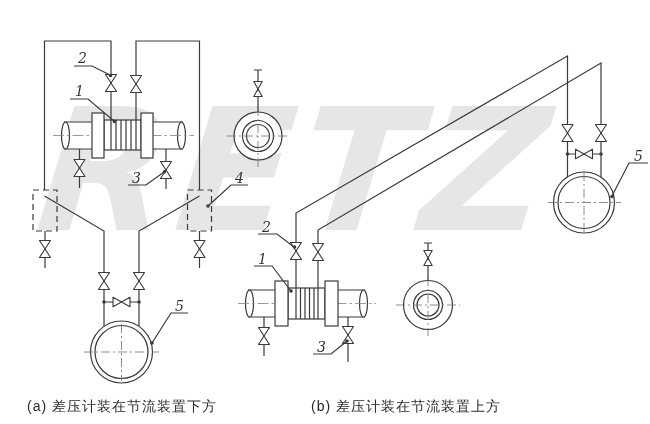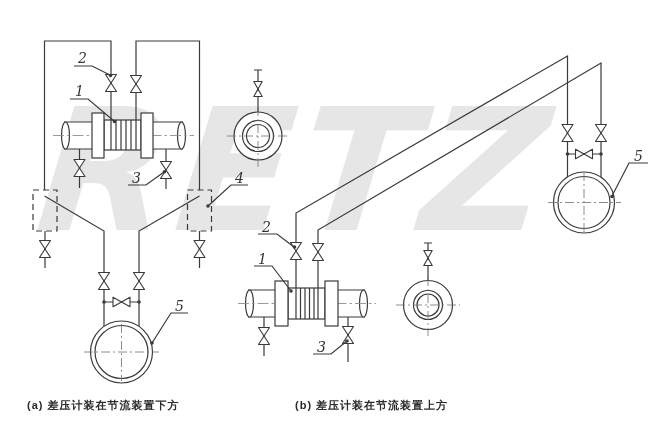--- a/index.html
+++ b/index.html
@@ -6,24 +6,24 @@
     --line:#3a3a3a; --centerline:#909090; --watermark:#e6e6e6; --background:#ffffff;
   }
   html,body{margin:0;padding:0;background:#fff;}
   .canvas{position:relative;width:650px;height:424px;background:var(--background);
           overflow:hidden;font-family:"Liberation Sans",sans-serif;}
   .watermark{position:absolute;left:40px;top:86px;font-family:"DejaVu Sans",sans-serif;
              font-weight:bold;font-style:italic;font-size:170px;line-height:170px;
              letter-spacing:7px;color:var(--watermark);transform:skewX(-6deg);
              user-select:none;z-index:0;white-space:nowrap;}
   svg.art{position:absolute;left:0;top:0;z-index:1;}
-  .caption{position:absolute;z-index:2;font-size:11px;font-weight:bold;color:#2b2b2b;
+  .caption{position:absolute;z-index:2;font-size:14px;font-weight:normal;color:#2b2b2b;
            letter-spacing:1px;white-space:nowrap;}
   .caption-a{left:27px;top:398px;}
-  .caption-b{left:295px;top:398px;}
+  .caption-b{left:311px;top:398px;}
   .ln{fill:none;stroke:var(--line);stroke-width:1.2;}
   .fw{fill:#fff;stroke:var(--line);stroke-width:1.2;}
   .cl{fill:none;stroke:var(--centerline);stroke-width:0.9;stroke-dasharray:11 3 2.5 3;}
   .th{fill:none;stroke:#6e6e6e;stroke-width:0.8;stroke-dasharray:9 3 2 3;}
   .dash{fill:none;stroke:var(--line);stroke-width:1.2;stroke-dasharray:6 4;}
   .dot{fill:var(--line);stroke:none;}
   .vfill{fill:#fff;stroke:var(--line);stroke-width:1.1;stroke-linejoin:round;}
   .lbl{font-family:"DejaVu Serif",serif;font-style:italic;font-size:14px;fill:#333;}
 </style>
 </head>

